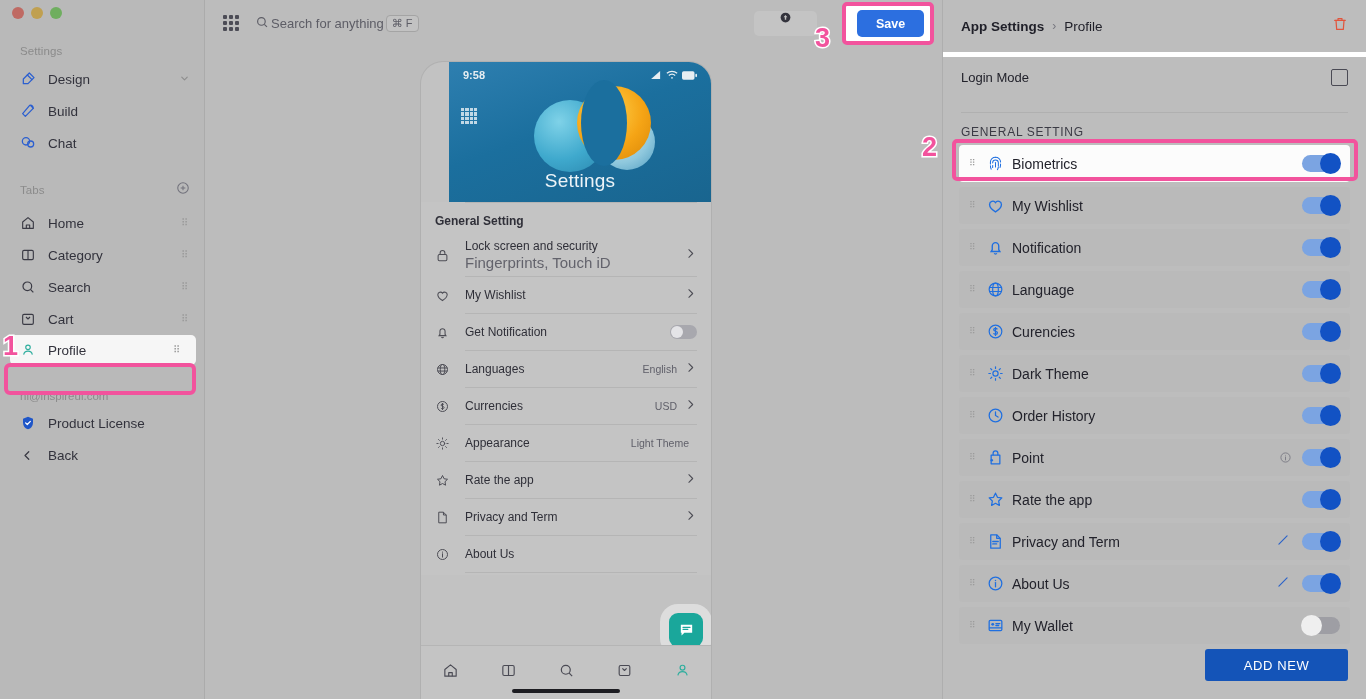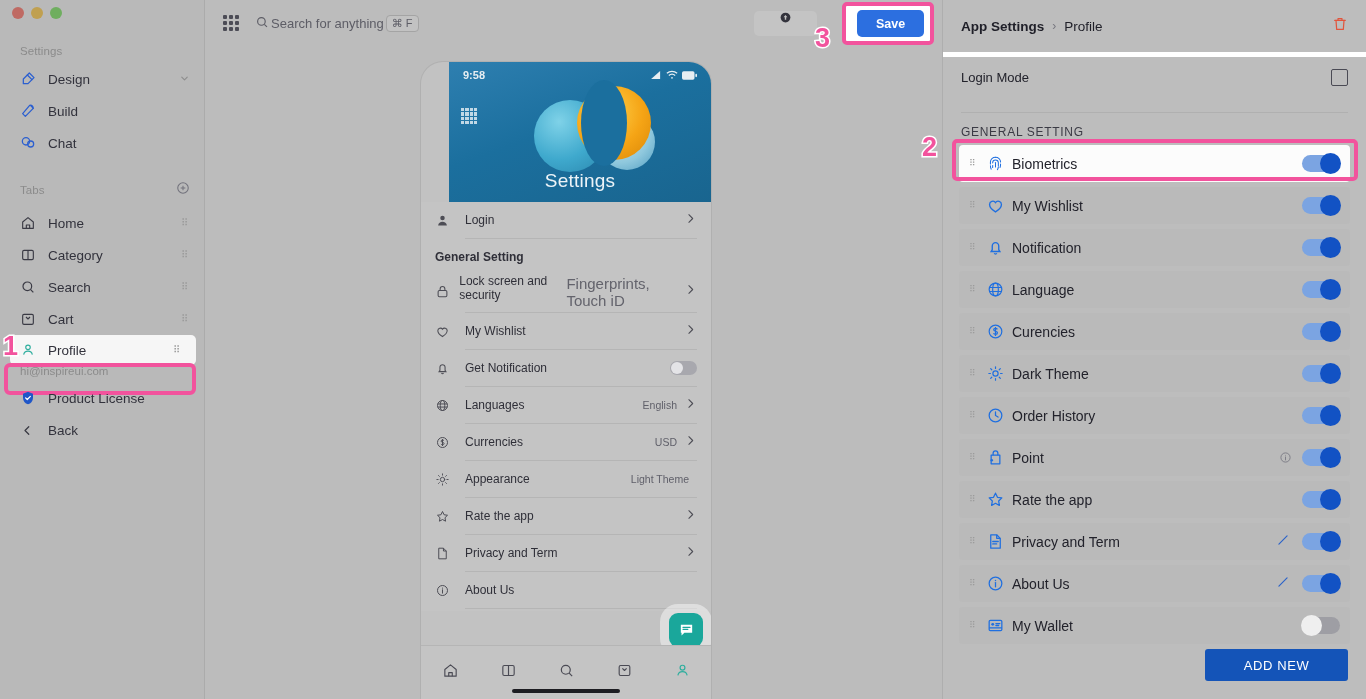--- a/index.html
+++ b/index.html
@@ -360,21 +360,21 @@
           </svg>
       </span>
       <span class="txt">Profile</span>
       <span class="grip">
           <i>⠿</i>
         </span>
     </div>
 
     <div class="hl-box-profile"></div>
 
-    <div class="acct" style="">hi@inspireui.com</div>
+    <div class="acct" style="margin-top:25px;">hi@inspireui.com</div>
 
     <div class="nav-row" style="margin-top:5px;">
       <span class="ico">
         <svg width="16" height="16" viewBox="0 0 24 24" fill="#1f56c8" stroke="none">
             <path d="M12 2.5l7.5 3v6c0 4.6-3.1 8.6-7.5 10-4.4-1.4-7.5-5.4-7.5-10v-6z"></path>
             <path d="M8.4 11.8l2.5 2.5 4.6-4.7" stroke="#fff" stroke-width="1.9" fill="none" stroke-linecap="round" stroke-linejoin="round"></path>
           </svg>
       </span>
       <span class="txt">Product License</span>
     </div>
@@ -466,46 +466,32 @@
             <span></span>
             <span></span>
             <span></span>
             <span></span>
         </div>
         <div class="ph-title">Settings</div>
       </div>
 
       <div class="ph-body">
 
-        <div class="ph-row">
-          <span class="pico">
-            <svg width="15" height="15" viewBox="0 0 24 24" fill="#4d4d55">
-                <circle cx="12" cy="8" r="3.6"></circle>
-                <path d="M5 20c.6-4 3.5-6 7-6s6.4 2 7 6z"></path>
-              </svg>
-          </span>
-          <span class="plab">Login</span>
-          <span class="pchev">
-            <svg width="13" height="13" viewBox="0 0 24 24" fill="none" stroke="#4d4d55" stroke-width="2" stroke-linecap="round" stroke-linejoin="round">
-                <path d="M9 5l7 7-7 7"></path>
-              </svg>
-          </span>
-        </div>
         <div class="ph-divider"></div>
 
         <div class="ph-group">General Setting</div>
 
         <div class="ph-row" style="height:42px;">
           <span class="pico">
             <svg width="15" height="15" viewBox="0 0 24 24" fill="none" stroke="#4d4d55" stroke-width="1.7">
                 <rect x="5" y="10.5" width="14" height="10" rx="2"></rect>
                 <path d="M8.2 10.5V7.8a3.8 3.8 0 017.6 0v2.7"></path>
               </svg>
           </span>
-          <span style="display:flex;flex-direction:row;">
+          <span style="display:flex;flex-direction:column;">
             <span class="plab">Lock screen and security</span>
             <span class="psub">Fingerprints, Touch iD</span>
           </span>
           <span class="pchev">
             <svg width="13" height="13" viewBox="0 0 24 24" fill="none" stroke="#4d4d55" stroke-width="2" stroke-linecap="round" stroke-linejoin="round">
                 <path d="M9 5l7 7-7 7"></path>
               </svg>
           </span>
         </div>
         <div class="ph-divider"></div>

